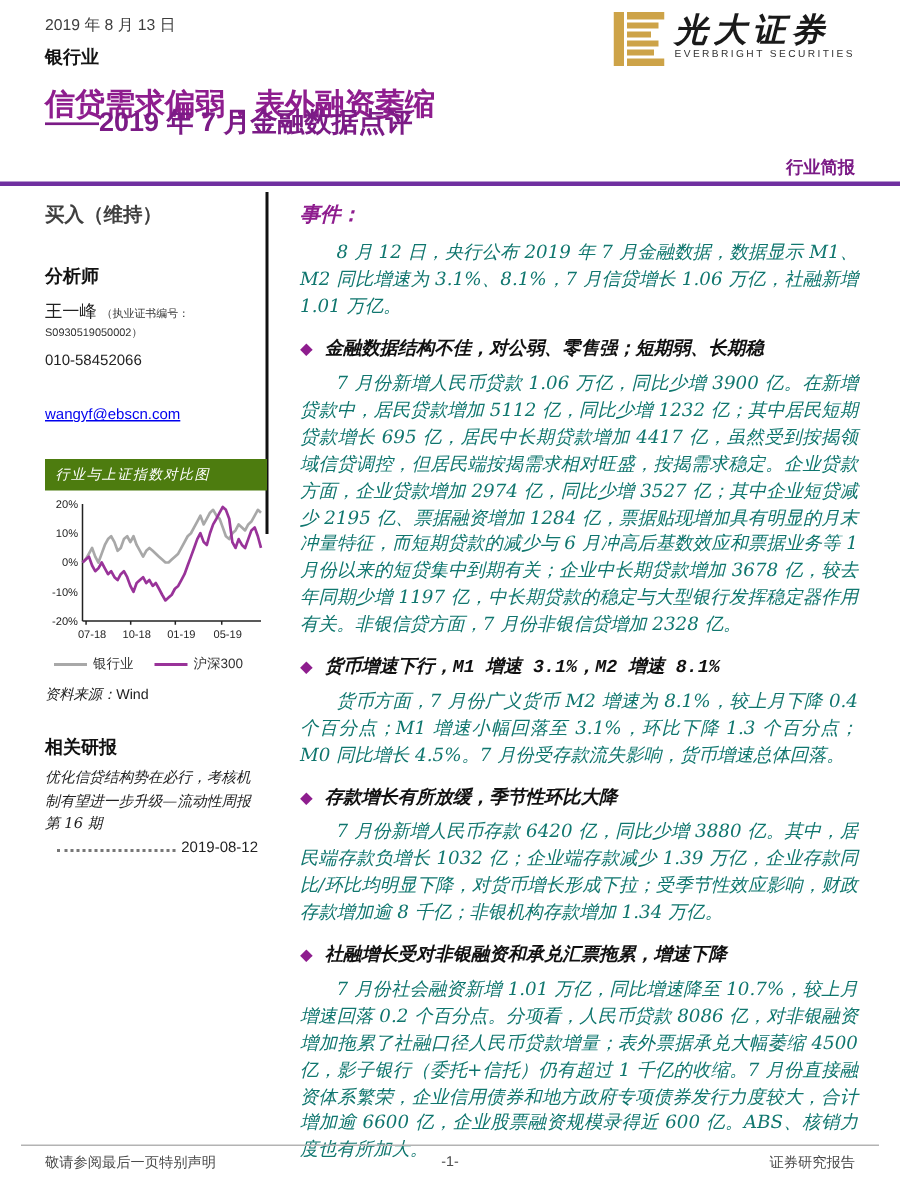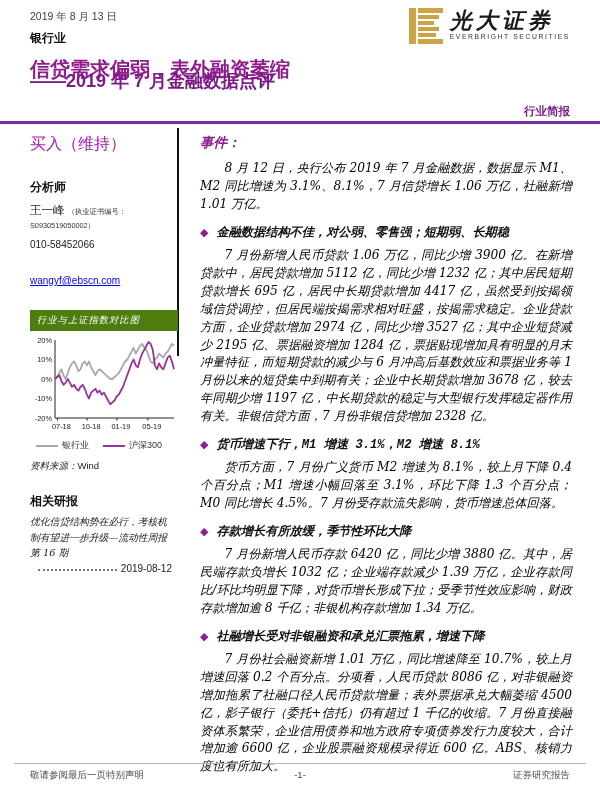--- a/index.html
+++ b/index.html
@@ -14,21 +14,21 @@
   .logo-cn{font-family:"DejaVu Serif",serif;font-style:italic;font-weight:bold;font-size:22px;
            letter-spacing:4px;color:#1a1a1a;line-height:1.1;}
   .logo-en{font-size:6.8px;letter-spacing:1.6px;color:#333;margin-top:1px;}
   .title{position:absolute;left:30px;top:56px;font-size:20px;font-weight:bold;color:#8e1d8e;}
   .subtitle{position:absolute;left:30px;top:69px;font-size:18px;font-weight:bold;color:#7b1b86;}
   .report-type{position:absolute;right:30px;top:104px;font-size:11.5px;font-weight:bold;color:#7b1b86;}
   .rule-purple{position:absolute;left:0;top:121px;width:600px;height:3px;background:#7030a0;}
   .divider-v{position:absolute;left:177px;top:128px;width:2px;height:228px;background:#111;}
   
   .sidebar{position:absolute;left:30px;top:134px;width:142px;}
-  .rating{font-size:16px;font-weight:normal;color:#a21caf;margin-bottom:24px;}
+  .rating{font-size:13px;font-weight:bold;color:#404040;margin-bottom:24px;}
   .analyst-label{font-size:12px;font-weight:bold;color:#111;margin-bottom:7px;}
   .analyst-row{font-size:11.5px;color:#222;margin-bottom:8px;}
   .analyst-cert{font-size:7.3px;color:#333;}
   .phone{font-size:10px;color:#222;margin-bottom:20px;}
   .email{font-size:10px;color:#0000ee;text-decoration:underline;cursor:pointer;}
   .chart-box{margin-top:22px;width:148px;}
   .chart-head{background:#4d7c0f;color:#fff;font-family:"DejaVu Serif",serif;font-style:italic;
               font-size:9.3px;padding:4px 0 4px 7px;letter-spacing:1px;}
   .chart-plot{margin-top:4px;}
   .legend{display:flex;gap:14px;align-items:center;font-size:9px;color:#333;margin-top:2px;padding-left:6px;}
@@ -38,21 +38,21 @@
   .source b{font-family:"Liberation Sans",sans-serif;font-style:normal;font-weight:normal;}
   .related-label{font-size:12px;font-weight:bold;color:#111;margin-top:20px;margin-bottom:4px;}
   .related-title{font-family:"DejaVu Serif",serif;font-style:italic;font-size:9.8px;line-height:1.6;color:#222;}
   .related-meta{display:flex;align-items:flex-end;font-size:10px;color:#222;margin-top:2px;}
   .dots{flex:1;border-bottom:2px dotted #777;margin:0 4px 3px 8px;}
   
   .main{position:absolute;left:200px;top:134px;width:372px;}
   .event-label{font-family:"DejaVu Serif",serif;font-style:italic;font-size:13.5px;font-weight:bold;
                color:#8e1d8e;margin-bottom:8px;}
   .para{font-family:"DejaVu Serif",serif;font-style:italic;font-size:12.2px;line-height:1.47;
-        color:#000000;text-align:justify;text-indent:2em;margin:0 0 8px 0;}
+        color:#0f766e;text-align:justify;text-indent:2em;margin:0 0 8px 0;}
   .sec-head{display:flex;align-items:baseline;gap:8px;margin:10px 0 6px 0;}
   .diamond{color:#8e1d8e;font-size:11px;flex:0 0 auto;font-style:normal;}
   .sec-title{font-family:Liberation Mono, monospace;font-style:italic;font-size:12.2px;font-weight:bold;color:#111;}
   
   .footer-rule{position:absolute;left:14px;right:14px;top:763px;height:1px;background:#b3b3b3;}
   .footer{position:absolute;left:30px;right:30px;top:769px;display:flex;justify-content:space-between;
           font-size:9.5px;color:#4a4a4a;}
   .footer .fc{position:absolute;left:0;right:0;text-align:center;}
   svg text{font-family:"Liberation Sans",sans-serif;}
 </style>

